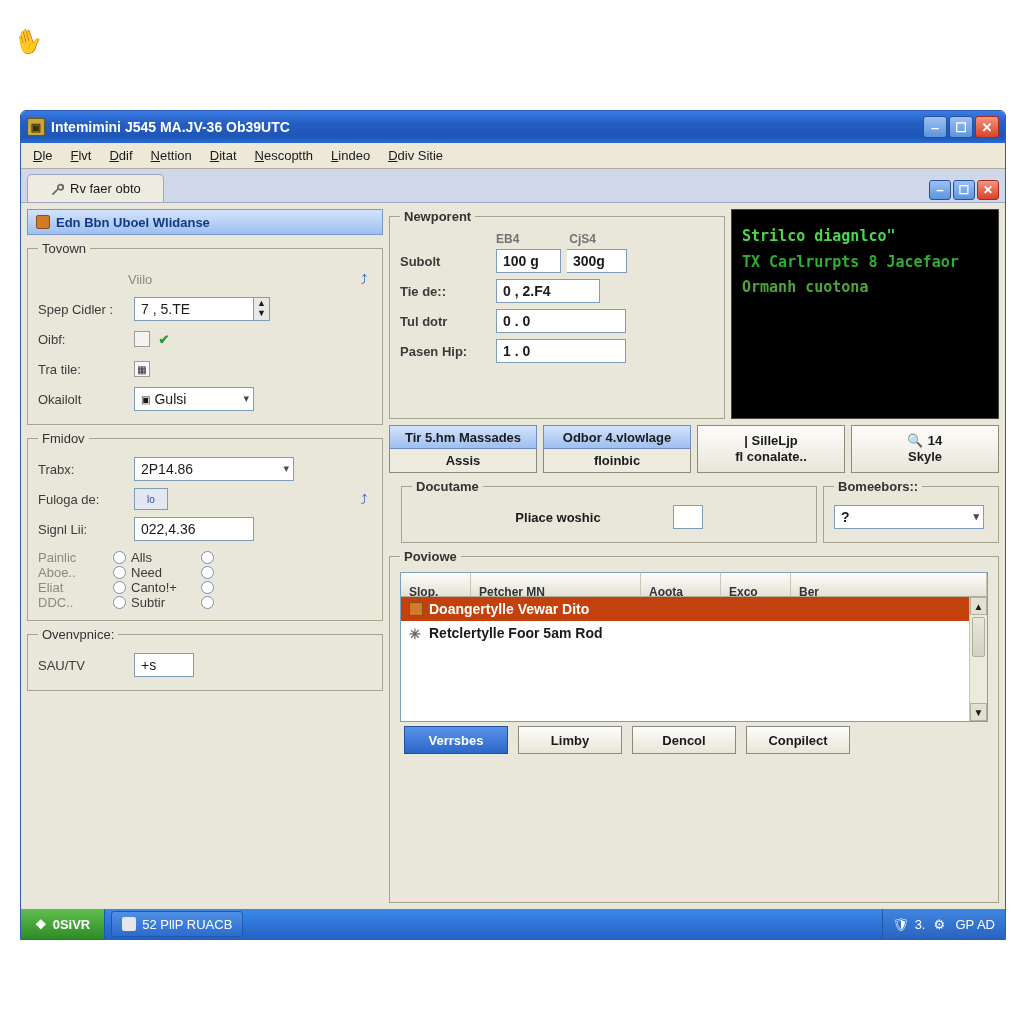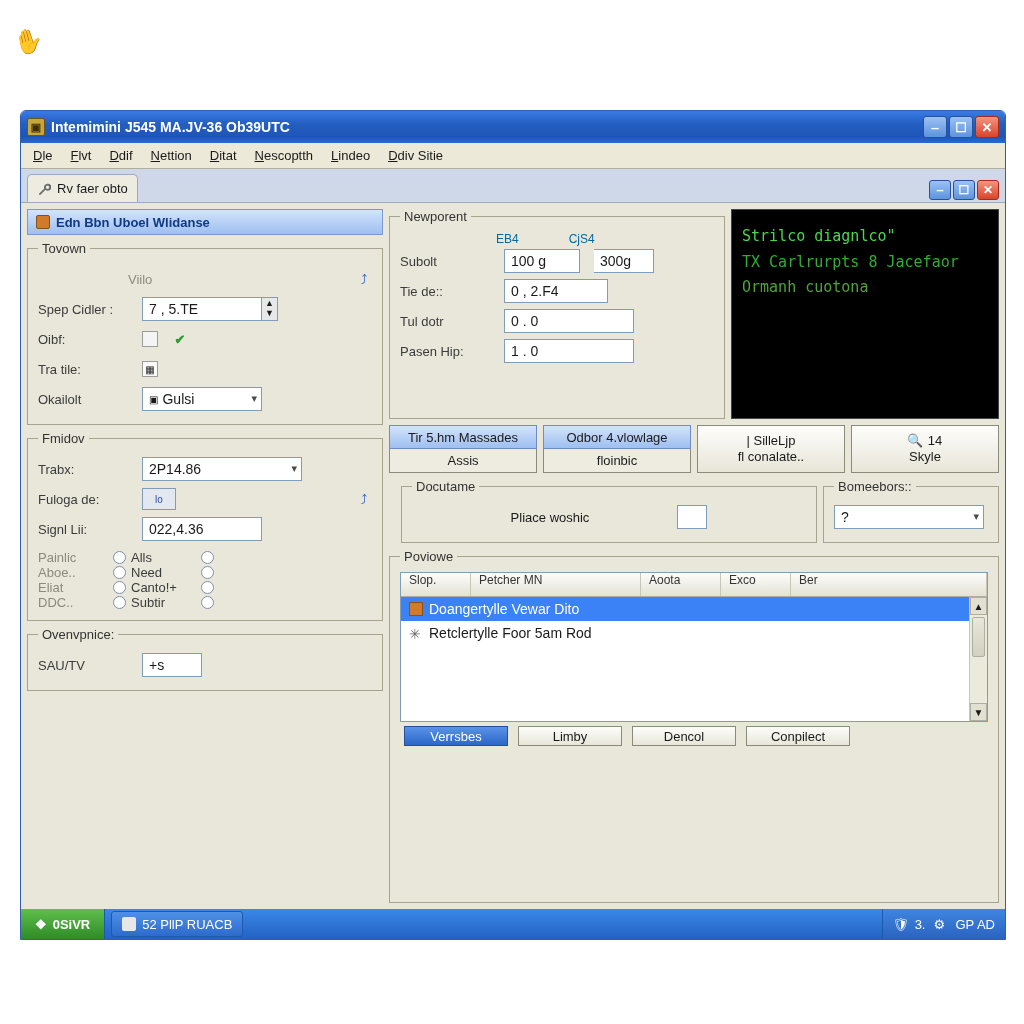--- a/index.html
+++ b/index.html
@@ -13,74 +13,74 @@
   .title-text { flex:1; white-space:nowrap; overflow:hidden; }
   .win-controls { display:flex; gap:2px; }
   .win-btn { width:24px; height:22px; border-radius:3px; border:1px solid #2a4f9d; display:flex; align-items:center; justify-content:center; font-weight:bold; font-size:13px; background:linear-gradient(#9cc1f4,#5d94dc); color:#fff; }
   .win-btn.close { background:linear-gradient(#f3947f,#d9442a); border-color:#a8281a; }
   
   .menubar { height:26px; background:#ece9d8; border-bottom:1px solid #b0aea0; display:flex; align-items:center; padding:0 4px; gap:2px; }
   .menubar span { padding:3px 8px; cursor:default; }
   .menubar span:first-letter { text-decoration:underline; }
   
   .tabstrip { height:34px; background:#cfd8e9; border-bottom:1px solid #9ea9bf; display:flex; align-items:flex-end; padding:0 6px; }
-  .tab { height:28px; padding:0 9px; background:#eeece0; border:1px solid #9ea9bf; border-bottom:none; border-radius:5px 5px 0 0; display:flex; align-items:center; gap:6px; font-size:13px; }
+  .tab { height:28px; padding:0 22px; background:#eeece0; border:1px solid #9ea9bf; border-bottom:none; border-radius:5px 5px 0 0; display:flex; align-items:center; gap:6px; font-size:13px; }
   .tab .tab-ico { width:14px; height:14px; }
   .tabstrip .spacer { flex:1; }
   .inner-win-controls { display:flex; gap:2px; margin-bottom:2px; }
   .inner-win-controls .win-btn { width:22px; height:20px; font-size:12px; }
   
   .body { position:absolute; top:92px; left:0; right:0; bottom:30px; padding:6px; display:flex; gap:6px; background:#e9e7d9; }
   .leftcol { width:356px; display:flex; flex-direction:column; gap:6px; }
-  .rightcol { flex:1; display:flex; flex-direction:column; gap:6px; }
+  .rightcol { flex:1; display:flex; flex-direction:column; gap:6px;font-weight:bold; }
   .panel-header { height:26px; background:linear-gradient(#d4e3fb,#9ebff0); border:1px solid #7b99cf; display:flex; align-items:center; padding:0 8px; color:#103a85; font-weight:bold; gap:6px; }
   .panel-header .ph-ico { width:14px; height:14px; background:#d17a2a; border:1px solid #8a4f17; border-radius:2px; }
   fieldset { border:1px solid #a6a48f; margin:0; padding:8px 10px 10px; background:#e9e7d9; }
   legend { padding:0 4px; color:#333; }
-  .row { display:flex; align-items:center; height:30px; gap:14px; }
+  .row { display:flex; align-items:center; height:30px; gap:6px; }
   .label { width:90px; color:#3b3b3b; }
   .label.dim { color:#8c8a7d; }
   .inputish { height:24px; background:#fff; border:1px solid #7f9db9; padding:0 6px; display:flex; align-items:center; font-size:14px; }
   .dropdown { position:relative; }
   .dropdown::after { content:"▾"; position:absolute; right:4px; top:4px; font-size:11px; color:#4a4a4a; }
   .spinner { display:flex; }
   .spinner .spin-btns { width:16px; height:24px; border:1px solid #7f9db9; border-left:none; background:#e8e8e8; font-size:9px; line-height:10px; text-align:center; }
   .ico16 { width:16px; height:16px; display:inline-flex; align-items:center; justify-content:center; font-size:13px; }
   .share-ico { color:#2b63c1; }
   .check-ico { color:#2d9b2d; font-weight:bold; }
   .mini-box { width:34px; height:22px; border:1px solid #7f9db9; background:#e2e7f0; font-size:10px; display:flex; align-items:center; justify-content:center; color:#2b4fa0; }
   .radio-grid { display:grid; grid-template-columns:75px 18px 70px 18px; row-gap:0; align-items:center; font-size:13px; color:#8c8a7d; margin-top:6px; }
   .radio-grid .val { color:#3b3b3b; }
   .radio { width:13px; height:13px; border:1px solid #7f8fa9; border-radius:50%; background:#fff; }
   
   .toprow { display:flex; gap:6px; }
   .newporent { flex:1; }
-  .newporent .cols { font-size:12px; color:#0369a1; display:flex; margin-left:96px; gap:50px; }
+  .newporent .cols { font-size:12px; color:#737373; display:flex; margin-left:96px; gap:50px; }
   .terminal { width:268px; height:210px; background:#000; border:1px solid #444; color:#49d84d; font-family:"Consolas",monospace; font-size:15px; padding:14px 10px; line-height:1.7; }
   .terminal .line2 { color:#2fae32; }
   .terminal .line3 { color:#4fa33a; }
   
   .button-row { display:flex; gap:6px; }
   .btncell { flex:1; }
-  .btn { height:20px; border:1px solid #8b8b7a; background:linear-gradient(#fdfdfb,#e8e6d8); display:flex; align-items:center; justify-content:center; padding:0 8px; font-size:13px; }
+  .btn { height:28px; border:1px solid #8b8b7a; background:linear-gradient(#fdfdfb,#e8e6d8); display:flex; align-items:center; justify-content:center; padding:0 8px; font-size:13px; }
   .btn.tall { height:48px; flex-direction:column; line-height:1.2; padding:4px 4px; text-align:center; }
   .btn-stack { display:flex; flex-direction:column; gap:0; }
   .btn-stack .top { background:linear-gradient(#d4e3fb,#9ebff0); border:1px solid #6f8dc5; height:24px; display:flex; align-items:center; justify-content:center; font-size:13px; }
   .btn-stack .bot { height:24px; border:1px solid #8b8b7a; border-top:none; background:#eeece0; display:flex; align-items:center; justify-content:center; font-size:13px; }
   .btn .ico16 { margin-right:4px; color:#5c5c5c; }
   
   .midrow { display:flex; gap:6px;padding-left:12px; }
   .small-input { width:30px; }
   
   .listbox { background:#fff; border:1px solid #7f9db9; height:150px; display:flex; flex-direction:column; }
   .list-head { height:24px; background:linear-gradient(#fdfdfb,#e4e2d4); border-bottom:1px solid #b0aea0; display:flex; }
-  .list-head div { border-right:1px solid #c7c5b6; padding:0 8px; font-size:12px; color:#333; }
+  .list-head div { border-right:1px solid #c7c5b6; padding:12px 8px; font-size:12px; color:#333; }
   .list-body { flex:1; overflow:auto; position:relative; }
   .list-item { height:24px; display:flex; align-items:center; padding:0 8px; gap:6px; font-size:14px; }
-  .list-item.sel { background:#3b82f6; color:#fff; }
+  .list-item.sel { background:#c2410c; color:#fff; }
   .list-item .li-ico { width:14px; height:14px; }
   .scrollbar { position:absolute; right:0; top:0; bottom:0; width:18px; background:#eceadb; border-left:1px solid #c7c5b6; display:flex; flex-direction:column; }
   .scrollbar .arrow { height:18px; border:1px solid #b0aea0; background:#e2e0d0; font-size:10px; display:flex; align-items:center; justify-content:center; }
   .scrollbar .thumb { margin:2px; height:40px; background:linear-gradient(#e9e7d9,#d2d0c0); border:1px solid #b0aea0; border-radius:2px; }
   .scrollbar .track { flex:1; }
   
   .footer-btns { display:flex; gap:10px; justify-content:flex-start; padding:4px 4px 0; }
   .footer-btns .btn { min-width:104px; }
   .footer-btns .primary { background:linear-gradient(#5a93e8,#2c66c8); color:#fff; border-color:#224f9e; }
   
@@ -225,21 +225,21 @@
       <div class="rightcol">
         <div class="toprow">
           <fieldset class="newporent">
             <legend>Newporent</legend>
             <div class="cols">
               <span>EB4</span>
               <span>CjS4</span>
             </div>
             <div class="row">
               <span class="label">Subolt</span>
-              <div class="inputish" style="width:76px">100 g</div>
+              <div class="inputish" style="width:65px">100 g</div>
               <div class="inputish" style="width:60px;border-left:none">300g</div>
             </div>
             <div class="row">
               <span class="label">Tie de::</span>
               <div class="inputish" style="width:104px">0 , 2.F4</div>
             </div>
             <div class="row">
               <span class="label">Tul dotr</span>
               <div class="inputish" style="width:130px">0 . 0</div>
             </div>

